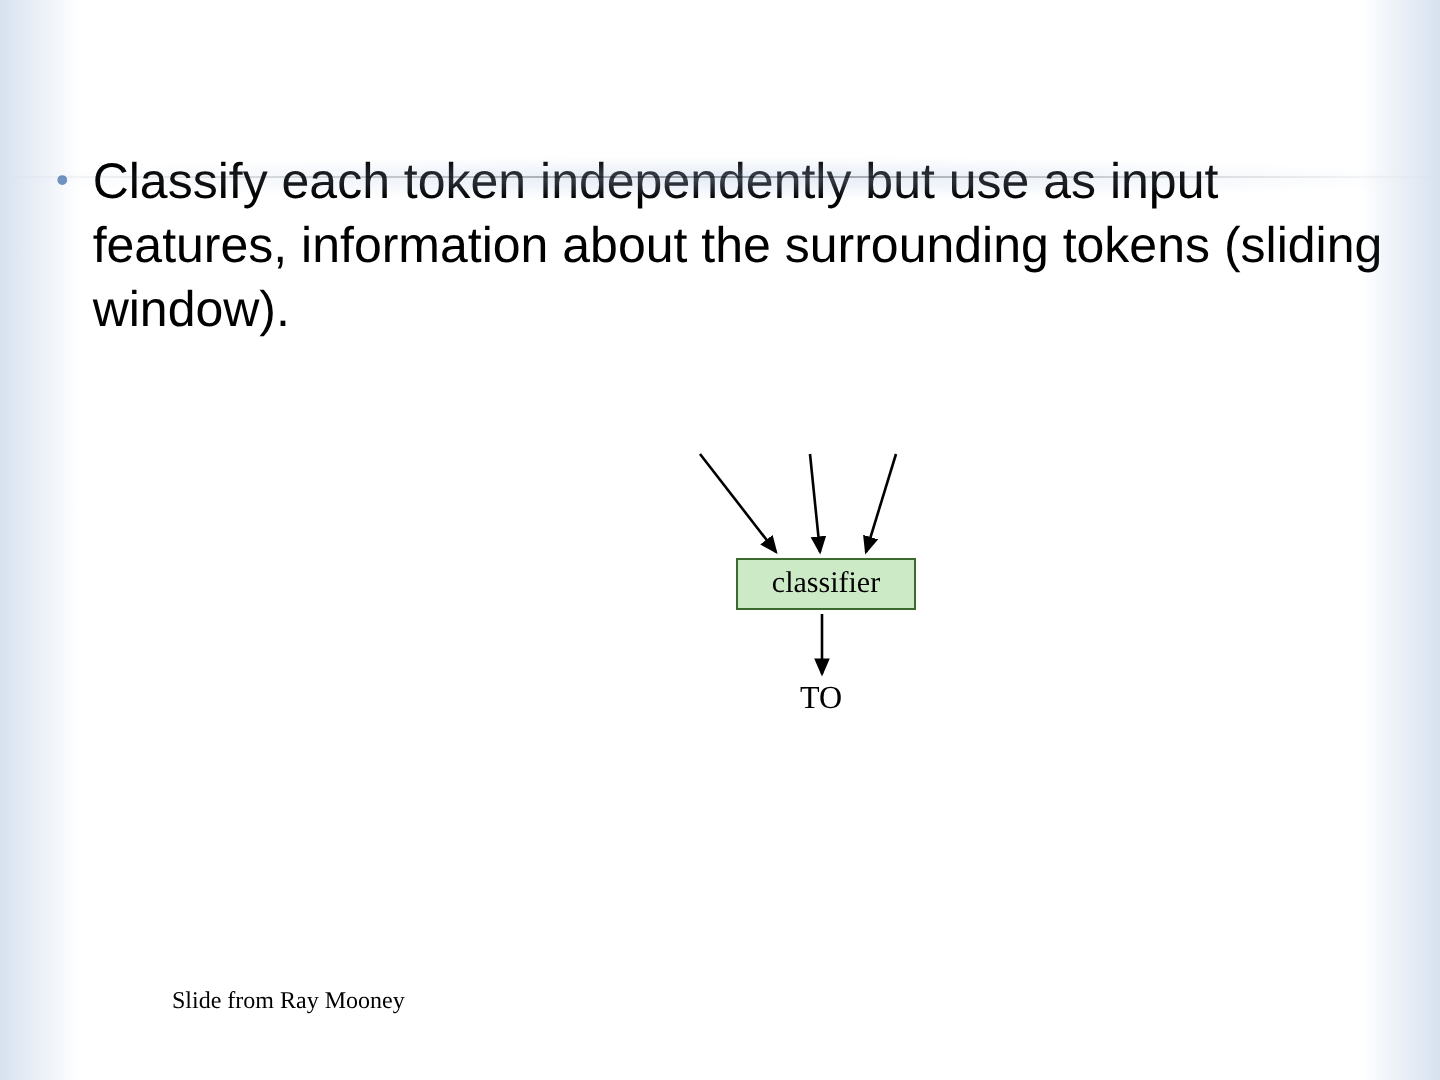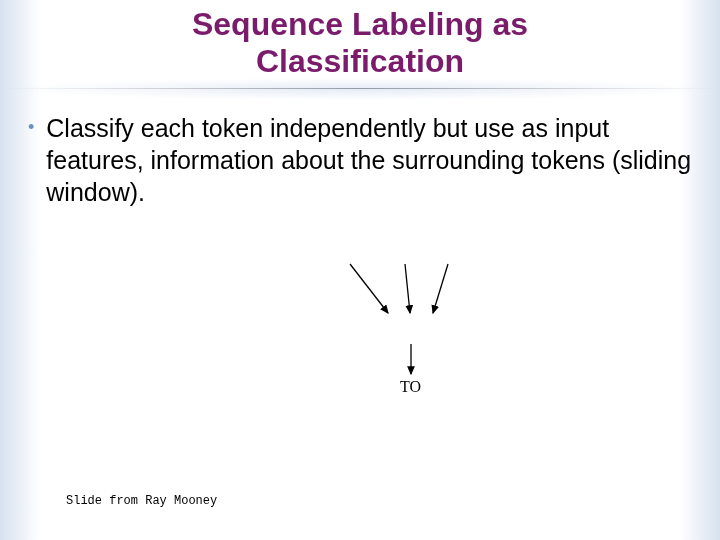--- a/index.html
+++ b/index.html
@@ -102,37 +102,36 @@
     color: #000;
   }
   svg.arrows {
     position: absolute;
     top: 0; left: 0;
     width: 600px; height: 200px;
     overflow: visible;
   }
   .footer {
     position: absolute;
-    left: 66px;
+    left: 86px;
     bottom: 32px;
     font-size: 12px;
     color: #000;
-    font-family: Liberation Mono, monospace;
+    font-family: Liberation Serif, serif;
     text-align: center;
   }
 </style>
 </head>
 <body>
 
 <div class="bg-gradient-left"></div>
 <div class="bg-gradient-right"></div>
 
 <div class="title">
-  <span>Sequence Labeling as</span><br>
-  <span>Classification</span>
+  <br>
 </div>
 <div class="title-glow"></div>
 <div class="title-rule"></div>
 
 <div class="body">
   <div class="bullet-row">
     <span class="bullet-dot">•</span>
     <span class="bullet-text">Classify each token independently but use as input features, information about the surrounding tokens (sliding window).</span>
   </div>
 
@@ -145,18 +144,21 @@
         </marker>
       </defs>
 
       <line x1="262" y1="26" x2="300" y2="75" stroke="#000" stroke-width="1.3" marker-end="url(#arrowhead)"></line>
       <line x1="317" y1="26" x2="322" y2="75" stroke="#000" stroke-width="1.3" marker-end="url(#arrowhead)"></line>
       <line x1="360" y1="26" x2="345" y2="75" stroke="#000" stroke-width="1.3" marker-end="url(#arrowhead)"></line>
 
       <line x1="323" y1="106" x2="323" y2="136" stroke="#000" stroke-width="1.3" marker-end="url(#arrowhead)"></line>
     </svg>
 
+    <div class="classifier-box">
+      <span>classifier</span>
+    </div>
 
     <div class="output-label">TO</div>
   </div>
 </div>
 
 <div class="footer">Slide from Ray Mooney</div>
 
 </body></html>

